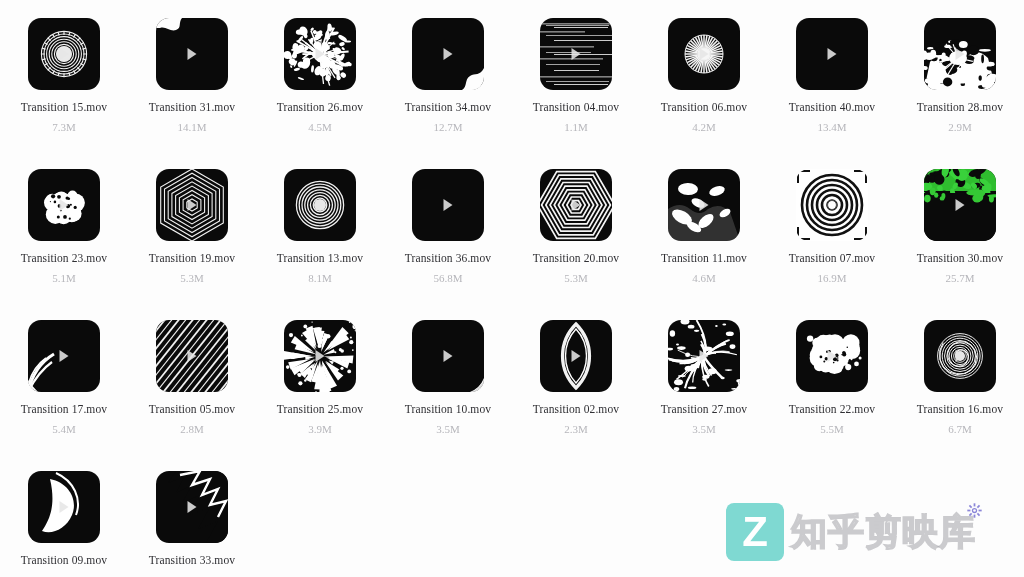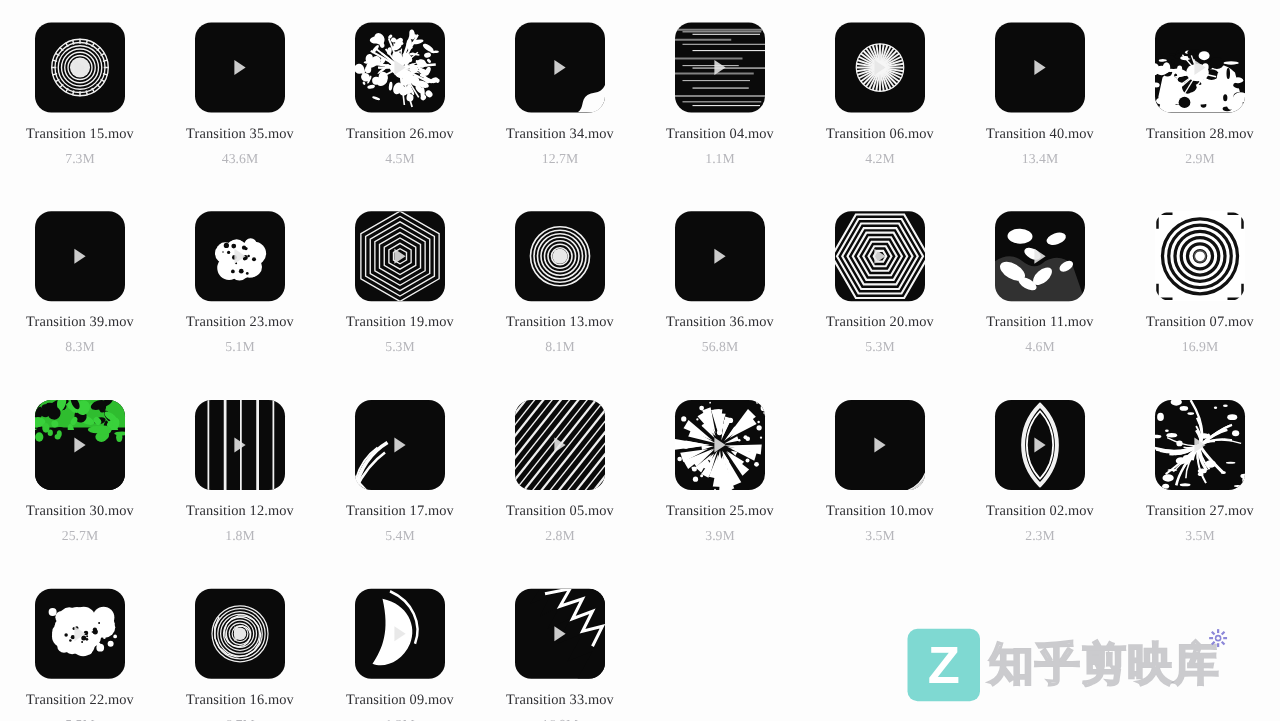--- a/index.html
+++ b/index.html
@@ -171,24 +171,29 @@
             <line x1="54.352590699492296" y1="31.08243814305209" x2="58.21629400464857" y2="30.047161962642004" stroke="#ededed" stroke-width="1.2"></line>
           </svg>
         </div>
         <div class="play"></div>
       </div>
       <div class="fname">Transition 15.mov</div>
       <div class="fsize">7.3M</div>
     </div>
     <div class="file-item">
       <div class="thumb">
-        <div class="play"></div>
-      </div>
-      <div class="fname">Transition 35.mov</div>
-      <div class="fsize">43.6M</div>
+        <div class="art">
+          <svg viewBox="0 0 72 72" preserveAspectRatio="none">
+            <path d="M0 0 L26 0 C22 5 26 10 20 12 C14 14 10 8 4 10 L0 10 Z" fill="#fdfdfd"></path>
+          </svg>
+        </div>
+        <div class="play"></div>
+      </div>
+      <div class="fname">Transition 31.mov</div>
+      <div class="fsize">14.1M</div>
     </div>
     <div class="file-item">
       <div class="thumb">
         <div class="art">
           <svg viewBox="0 0 72 72" preserveAspectRatio="none">
             <ellipse cx="50.0" cy="15.5" rx="4.9" ry="1.7" fill="#ffffff" transform="rotate(167 50.0 15.5)"></ellipse>
             <ellipse cx="44.1" cy="20.6" rx="2.3" ry="0.9" fill="#ffffff" transform="rotate(162 44.1 20.6)"></ellipse>
             <ellipse cx="34.1" cy="40.6" rx="4.6" ry="1.9" fill="#ffffff" transform="rotate(51 34.1 40.6)"></ellipse>
             <ellipse cx="48.0" cy="10.8" rx="1.4" ry="1.3" fill="#ffffff" transform="rotate(57 48.0 10.8)"></ellipse>
             <ellipse cx="49.8" cy="31.4" rx="1.1" ry="1.5" fill="#ffffff" transform="rotate(151 49.8 31.4)"></ellipse>
@@ -497,27 +502,20 @@
             <line x1="34" y1="40" x2="29.1" y2="26.3" stroke="#ffffff" stroke-width="1.1"></line>
           </svg>
         </div>
         <div class="play"></div>
       </div>
       <div class="fname">Transition 28.mov</div>
       <div class="fsize">2.9M</div>
     </div>
     <div class="file-item">
       <div class="thumb">
-        <div class="play"></div>
-      </div>
-      <div class="fname">Transition 39.mov</div>
-      <div class="fsize">8.3M</div>
-    </div>
-    <div class="file-item">
-      <div class="thumb">
         <div class="art">
           <svg viewBox="0 0 72 72" preserveAspectRatio="none">
             <circle cx="27.5" cy="40.9" r="5.1" fill="#ffffff"></circle>
             <circle cx="24.1" cy="31.6" r="6.8" fill="#ffffff"></circle>
             <circle cx="32.1" cy="36.5" r="4.0" fill="#ffffff"></circle>
             <circle cx="31.7" cy="34.9" r="6.7" fill="#ffffff"></circle>
             <circle cx="37.8" cy="40.7" r="3.6" fill="#ffffff"></circle>
             <circle cx="44.5" cy="26.4" r="4.9" fill="#ffffff"></circle>
             <circle cx="41.1" cy="33.6" r="6.3" fill="#ffffff"></circle>
             <circle cx="36.8" cy="34.4" r="3.8" fill="#ffffff"></circle>
@@ -744,36 +742,20 @@
             <ellipse cx="8.7" cy="22.3" rx="2.9" ry="3.9" fill="#35c935"></ellipse>
             <ellipse cx="55.5" cy="27.7" rx="3.8" ry="4.2" fill="#35c935"></ellipse>
             <ellipse cx="55.0" cy="24.2" rx="6.1" ry="3.8" fill="#35c935"></ellipse>
             <ellipse cx="67.4" cy="29.8" rx="2.5" ry="3.8" fill="#35c935"></ellipse>
           </svg>
         </div>
         <div class="play"></div>
       </div>
       <div class="fname">Transition 30.mov</div>
       <div class="fsize">25.7M</div>
-    </div>
-    <div class="file-item">
-      <div class="thumb">
-        <div class="art">
-          <svg viewBox="0 0 72 72" preserveAspectRatio="none">
-            <rect x="10" y="0" width="1.4" height="72" fill="#f1f1f1"></rect>
-            <rect x="23" y="0" width="2.2" height="72" fill="#f1f1f1"></rect>
-            <rect x="36" y="0" width="1.4" height="72" fill="#f1f1f1"></rect>
-            <rect x="49" y="0" width="2.2" height="72" fill="#f1f1f1"></rect>
-            <rect x="62" y="0" width="1.4" height="72" fill="#f1f1f1"></rect>
-          </svg>
-        </div>
-        <div class="play"></div>
-      </div>
-      <div class="fname">Transition 12.mov</div>
-      <div class="fsize">1.8M</div>
     </div>
     <div class="file-item">
       <div class="thumb">
         <div class="art">
           <svg viewBox="0 0 72 72" preserveAspectRatio="none">
             <path d="M0 72 q6 -26 26 -38" fill="none" stroke="#fdfdfd" stroke-width="3"></path>
             <path d="M0 72 q10 -20 24 -30" fill="none" stroke="#fdfdfd" stroke-width="2.2"></path>
             <path d="M0 66 q4 -18 18 -28" fill="none" stroke="#fdfdfd" stroke-width="1.6"></path>
             <path d="M0 72 L0 60 q4 6 10 12 Z" fill="#fdfdfd"></path>
           </svg>

